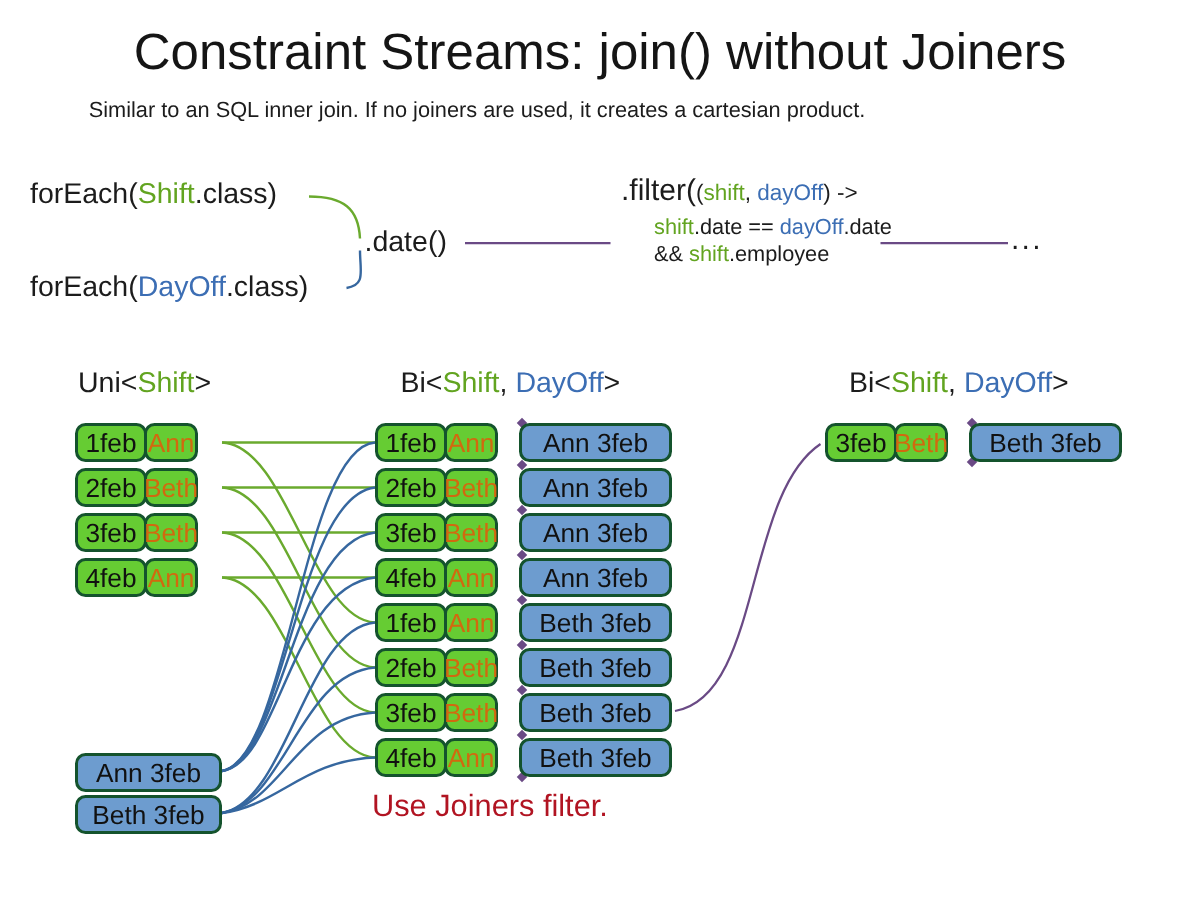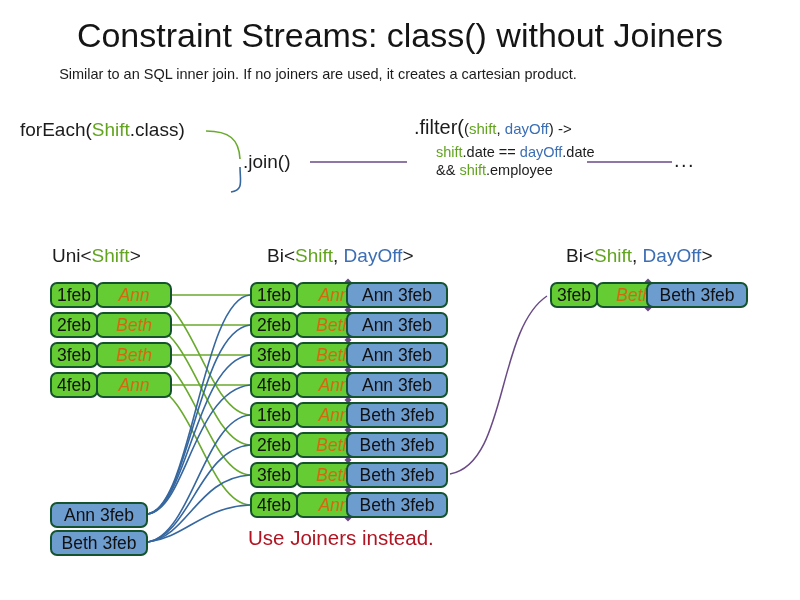--- a/index.html
+++ b/index.html
@@ -35,21 +35,21 @@
   .tbl-label { position:absolute; font-size:19px; white-space:nowrap; color:#1c1c1c; }
   .tbl { position:absolute; }
   .tbl .row { position:absolute; left:0; height:26px; width:198px; }
   .tbl .cell {
     position:absolute; top:0; height:26px; box-sizing:border-box;
     border:2px solid #14532d; border-radius:7px;
     display:flex; align-items:center; justify-content:center;
     font-size:17.5px; background:var(--green-fill); color:#111;
   }
   .cell.date { left:0; width:48px; }
-  .cell.name { left:46px; width:76px; color:var(--orange-text);font-style:italic; }
+  .cell.name { left:46px; width:36px; color:var(--orange-text); }
   .cell.pair { left:96px; width:102px; background:var(--blue-fill); color:#111; }
   #uni-dayoff .cell.pair { left:0; width:98px; }
 
   .warning { position:absolute; left:248px; top:524px; font-size:20.5px; line-height:28.5px;
              color:var(--red-text); white-space:nowrap; }
 </style>
 </head>
 <body>
 
 <div class="slide">
@@ -94,27 +94,30 @@
         <path d="M344.5,400 L348,396.5 L351.5,400 L348,403.5 Z" class="dia"></path>
         <path d="M344.5,430 L348,426.5 L351.5,430 L348,433.5 Z" class="dia"></path>
         <path d="M344.5,460 L348,456.5 L351.5,460 L348,463.5 Z" class="dia"></path>
         <path d="M344.5,490 L348,486.5 L351.5,490 L348,493.5 Z" class="dia"></path>
         <path d="M344.5,518 L348,514.5 L351.5,518 L348,521.5 Z" class="dia"></path>
         <path d="M644.5,282 L648,278.5 L651.5,282 L648,285.5 Z" class="dia"></path>
         <path d="M644.5,308 L648,304.5 L651.5,308 L648,311.5 Z" class="dia"></path>
       </g>
   </svg>
 
-  <h1 class="title">Constraint Streams: class() without Joiners</h1>
+  <h1 class="title">Constraint Streams: join() without Joiners</h1>
   <div class="subtitle">Similar to an SQL inner join. If no joiners are used, it creates a cartesian product.</div>
 
   <div class="code fe" style="left:20px; top:119px;">
     <span>forEach(</span><span class="cg">Shift</span><span>.class)</span>
   </div>
-  <div class="code fe" style="left:243px; top:151px;">.join()</div>
+  <div class="code fe" style="left:20px; top:181px;">
+    <span>forEach(</span><span class="cb">DayOff</span><span>.class)</span>
+  </div>
+  <div class="code fe" style="left:243px; top:151px;">.date()</div>
 
   <div class="code" style="left:414px; top:116px;">
     <span class="filter-head">.filter(</span><span class="filter-small">(</span><span class="filter-small cg">shift</span><span class="filter-small">, </span><span class="filter-small cb">dayOff</span><span class="filter-small">) -&gt;</span>
   </div>
   <div class="code filter-line" style="left:436px; top:144px;">
     <span class="cg">shift</span><span>.date == </span><span class="cb">dayOff</span><span>.date</span>
   </div>
   <div class="code filter-line" style="left:436px; top:162px;">
     <span>&amp;&amp; </span><span class="cg">shift</span><span>.employee</span>
   </div>
@@ -202,16 +205,16 @@
   </div>
   <div class="tbl" id="bi-filtered" style="left:550px; top:282px;">
       <div class="row" style="top: 0px;">
         <div class="cell date">3feb</div>
         <div class="cell name">Beth</div>
         <div class="cell pair">Beth 3feb</div>
       </div>
     </div>
 
   <div class="warning">
-    <div>Use Joiners instead.</div>
+    <div>Use Joiners filter.</div>
   </div>
 
 </div>
 
 </body></html>

